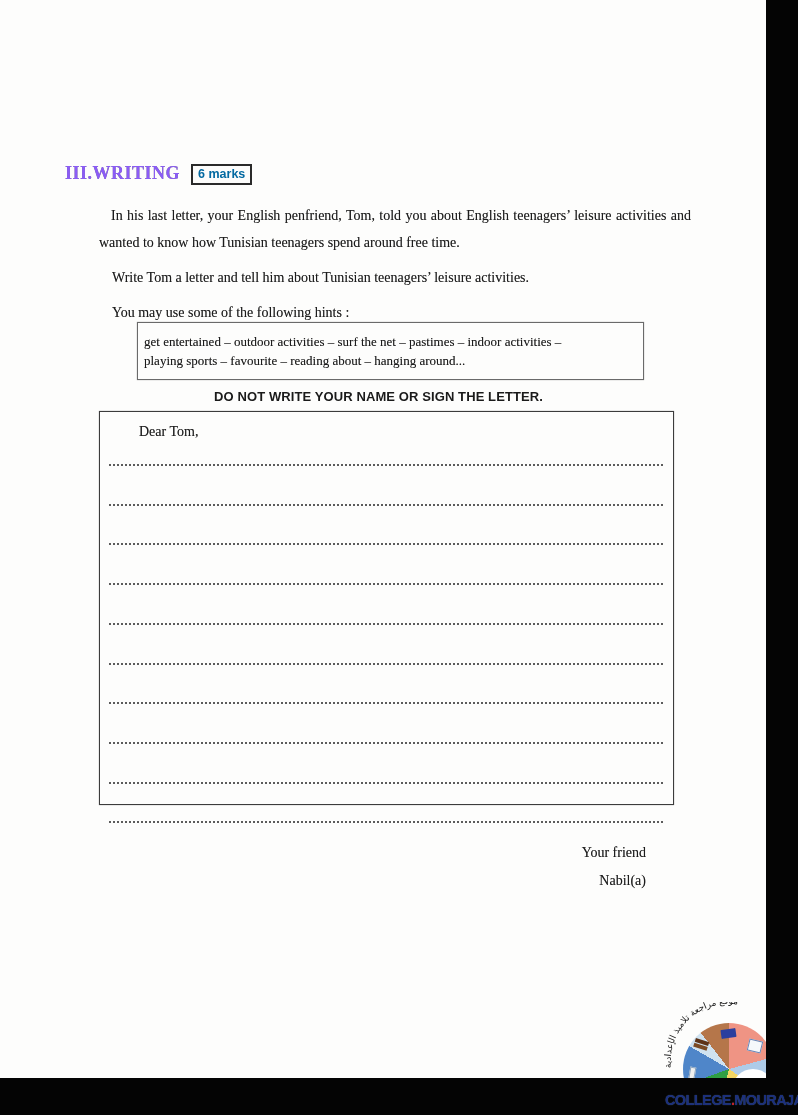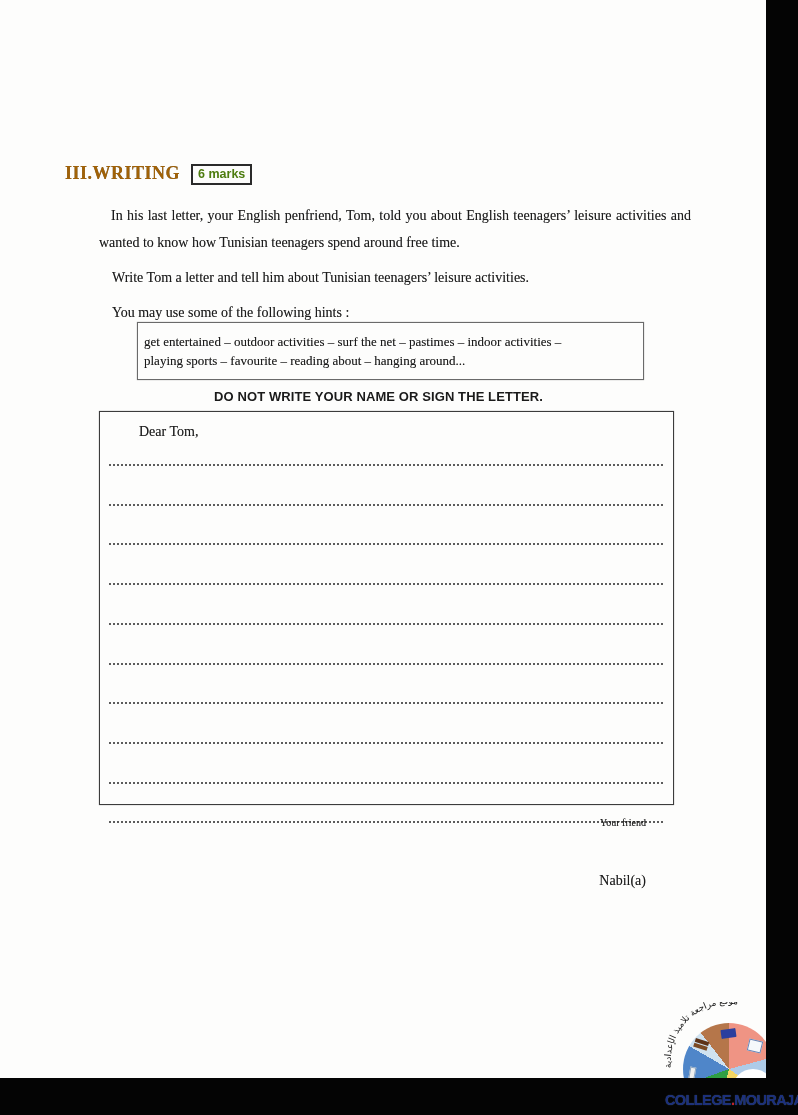--- a/index.html
+++ b/index.html
@@ -7,26 +7,26 @@
     position:relative;width:798px;height:1115px;margin:0 auto;
     background:#fdfdfc;overflow:hidden;
     font-family:"Liberation Serif",serif;color:#1c1c1c;
   }
   
   .bar-right{position:absolute;top:0;right:0;width:32px;height:1115px;background:#040404;}
   .bar-bottom{position:absolute;left:0;top:1078px;width:798px;height:37px;background:#040404;}
 
   .title-row{position:absolute;left:65px;top:163px;display:flex;align-items:flex-start;}
   .section-title{
-    font-weight:bold;font-size:18px;letter-spacing:0.5px;color:#a16207;
+    font-weight:bold;font-size:18px;letter-spacing:0.5px;color:#8b5cf6;
     text-shadow:0 0 0.5px rgba(0,0,0,.55);
   }
   .marks-badge{
     margin-left:11px;margin-top:1px;
-    font-family:"Liberation Sans",sans-serif;font-weight:bold;font-size:12.5px;color:#4d7c0f;
+    font-family:"Liberation Sans",sans-serif;font-weight:bold;font-size:12.5px;color:#0369a1;
     border:2px solid #2a2a2a;padding:1px 5px 2px 5px;background:#fcfcfb;
   }
 
   .intro{
     position:absolute;left:99px;top:188px;width:592px;
     font-size:14px;line-height:27px;text-align:justify;text-indent:12px;
     text-shadow:0 0 0.4px rgba(0,0,0,.4);
   }
   .task-line{
     position:absolute;left:99px;top:256px;width:600px;
@@ -51,21 +51,21 @@
 
   .letter-box{
     position:absolute;left:99px;top:411px;width:575px;height:394px;
     border:1px solid #3c3c3c;box-shadow:0 0 1px #888;background:#fdfdfc;box-sizing:border-box;
   }
   .salutation{position:absolute;left:39px;top:12px;font-size:14px;text-shadow:0 0 0.4px rgba(0,0,0,.4);}
   .dotted-line{
     position:absolute;left:9px;right:10px;height:0;
     border-bottom:2px dotted #5c5c5c;
   }
-  .closing{position:absolute;right:27px;top:405px;font-size:10px;text-shadow:0 0 0.4px rgba(0,0,0,.4);margin-left:8px;}
+  .closing{position:absolute;right:27px;top:433px;font-size:14px;text-shadow:0 0 0.4px rgba(0,0,0,.4);margin-left:8px;}
   .signature{position:absolute;right:27px;top:461px;font-size:14px;text-shadow:0 0 0.4px rgba(0,0,0,.4);}
 
   
   .logo-wrap{position:absolute;left:659px;top:1002px;width:139px;height:113px;}
   .logo-ring{
     position:absolute;left:24px;top:21px;width:92px;height:92px;border-radius:50%;
   }
   .logo-hole{
     position:absolute;left:49px;top:46px;width:42px;height:42px;border-radius:50%;background:#fff;
   }

